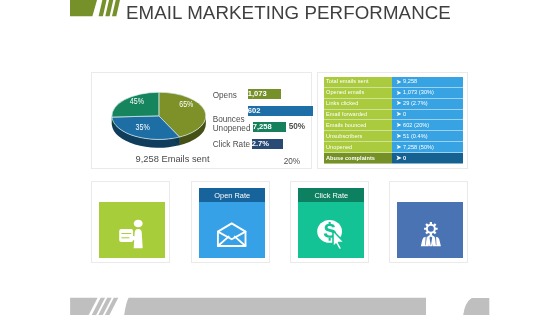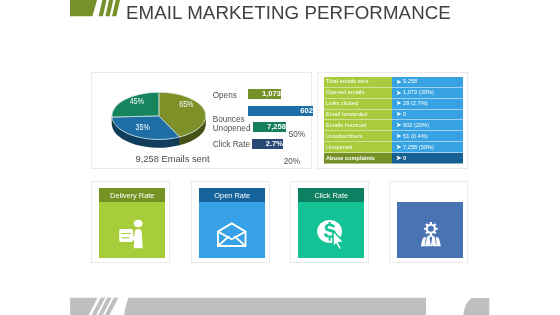--- a/index.html
+++ b/index.html
@@ -10,21 +10,21 @@
   .title{position:absolute;left:126px;top:2px;font-size:18.7px;letter-spacing:.1px;color:#3f3f3f;font-weight:400;white-space:nowrap;}
   
   .panel{position:absolute;background:#fff;border:1px solid #eaeaea;box-sizing:border-box;}
   .p-left{left:91.3px;top:72px;width:221.2px;height:96.8px;}
   .pie-svg{position:absolute;left:-1px;top:-1px;width:222px;height:97px;overflow:visible;}
   .pie-caption{position:absolute;left:43.3px;top:81.3px;width:66px;font-size:9.3px;color:#4a4a4a;white-space:nowrap;letter-spacing:0;}
   .legend{position:absolute;left:120.4px;top:15.9px;}
   .lg-row{position:absolute;height:10px;white-space:nowrap;}
   .lg-label{position:absolute;left:0;top:0;font-size:8.2px;color:#4f4f4f;}
   .lg-box{position:absolute;height:9.8px;border-radius:0;}
-  .lg-val{position:absolute;left:0;top:0;width:100%;text-align:right;font-size:7.6px;color:#fff;font-weight:700;line-height:9.8px;}
+  .lg-val{position:absolute;left:0;top:0;width:100%;text-align:left;font-size:7.6px;color:#fff;font-weight:700;line-height:9.8px;}
   .lg-pct{position:absolute;font-size:8.2px;color:#4f4f4f;}
   
   .stats-table{position:absolute;left:5.8px;top:3.7px;width:139.3px;height:87.6px;}
   .st-row{position:relative;height:10.95px;width:100%;}
   .st-m{position:absolute;left:0;top:0;width:67.5px;height:10.95px;box-sizing:border-box;border-bottom:0.4px solid rgba(255,255,255,0.45);}
   .st-v{position:absolute;left:67.5px;top:0;width:71.8px;height:10.95px;box-sizing:border-box;border-bottom:0.4px solid rgba(255,255,255,0.5);}
   .st-m span{position:absolute;left:1.8px;top:1.6px;font-size:5.6px;color:#ffffff;white-space:nowrap;letter-spacing:.05px;}
   .st-v span.b{position:absolute;left:4.2px;top:0.9px;font-size:6.6px;color:#ffffff;}
   .st-v span.t{position:absolute;left:11.3px;top:1.6px;font-size:5.6px;color:#ffffff;white-space:nowrap;letter-spacing:.05px;}
   .st-row.hl .st-m span,.st-row.hl .st-v span{font-weight:700;}
@@ -94,21 +94,21 @@
           <div class="lg-box" style="left: 35px; width: 33.3px; background: rgb(30, 110, 168); top: 0px; padding-left: 32px;">
             <div class="lg-val">602</div>
           </div>
           <div class="lg-pct" style="left: 71px; top: 3px; margin-top: 48px;">20%</div>
         </div>
         <div class="lg-row" style="top: 33.5px; left: 0px;">
           <div class="lg-label" style="top: 1.5px;">Unopened</div>
           <div class="lg-box" style="left: 40px; width: 33.3px; background: rgb(22, 128, 92); top: 0px;">
             <div class="lg-val">7,258</div>
           </div>
-          <div class="lg-pct" style="left: 76px; top: 8px;">50%</div>
+          <div class="lg-pct" style="left: 76px; top: 0; font-weight: bold;">50%</div>
         </div>
         <div class="lg-row" style="top: 50px; left: 0px;">
           <div class="lg-label" style="top: 1.5px;">Click Rate</div>
           <div class="lg-box" style="left: 39px; width: 31.3px; background: rgb(42, 74, 118); top: 0px;">
             <div class="lg-val">2.7%</div>
           </div>
         </div>
       </div>
   </div>
   <div class="panel p-right">
@@ -183,23 +183,20 @@
           <div class="st-v" style="background: rgb(21, 98, 146);">
             <span class="b">➤</span>
             <span class="t">0</span>
           </div>
         </div>
       </div>
   </div>
 
   <div class="card" style="left:91.4px">
     <div class="card-inner">
-      <div class="card-hdr" style="background: rgb(117, 147, 35);">
-          <span>Delivery Rate</span>
-        </div>
       <div class="card-body" style="background: rgb(168, 205, 58);">
         <svg class="card-icon" viewBox="0 0 66.5 56.3">
           <g fill="#ffffff">
             <ellipse cx="39.2" cy="21.5" rx="4.45" ry="3.8"></ellipse>
             <path d="M35.6 31.2 q0 -4.3 3.6 -4.3 q3.6 0 3.6 4.3 l0.9 15.0 l-9.0 0 Z"></path>
             <path d="M22.2 27.0 h9.9 a2.0 2.0 0 0 1 2.0 2.0 v9.1 a2.0 2.0 0 0 1 -2.0 2.0 h-9.9 a2.0 2.0 0 0 1 -2.0 -2.0 v-9.1 a2.0 2.0 0 0 1 2.0 -2.0 Z"></path>
             <rect x="21.0" y="33.9" width="15.6" height="4.4" rx="2.2"></rect>
           </g>
           <g fill="none" stroke-width="1.05">
             <path class="cardtint" d="M22.4 31.5 h9.8" stroke="#a8cd3a"></path>

